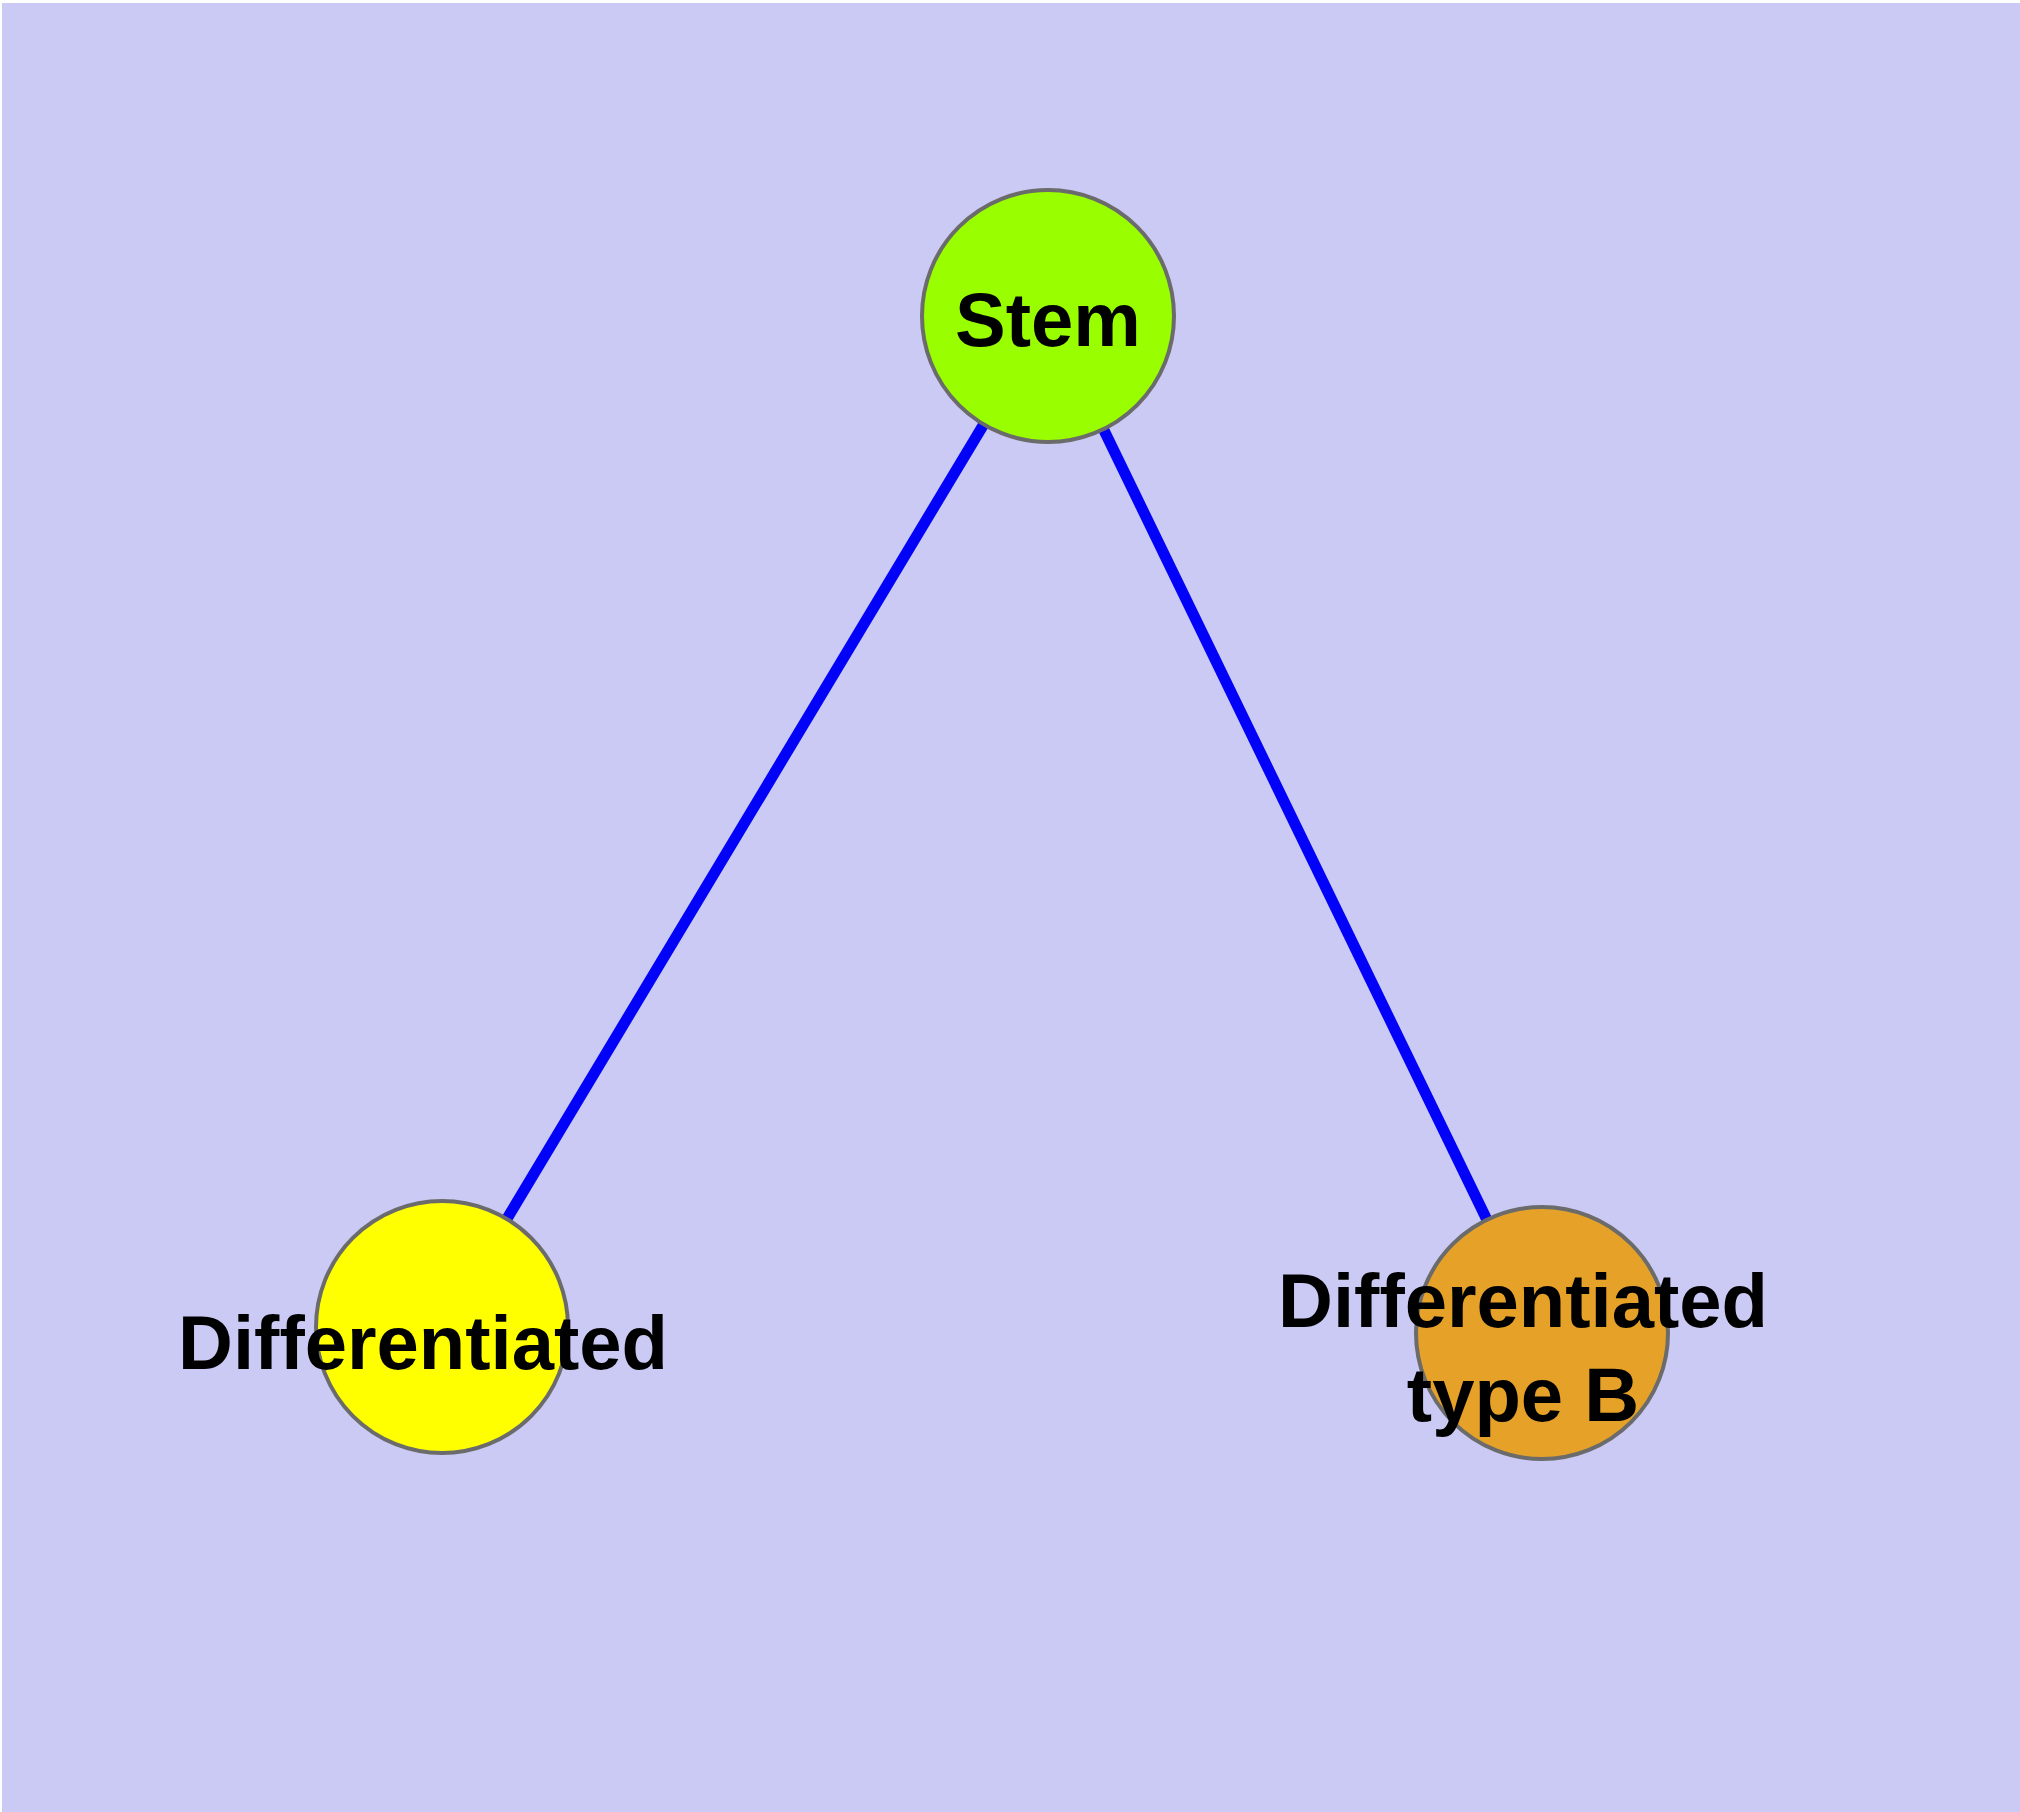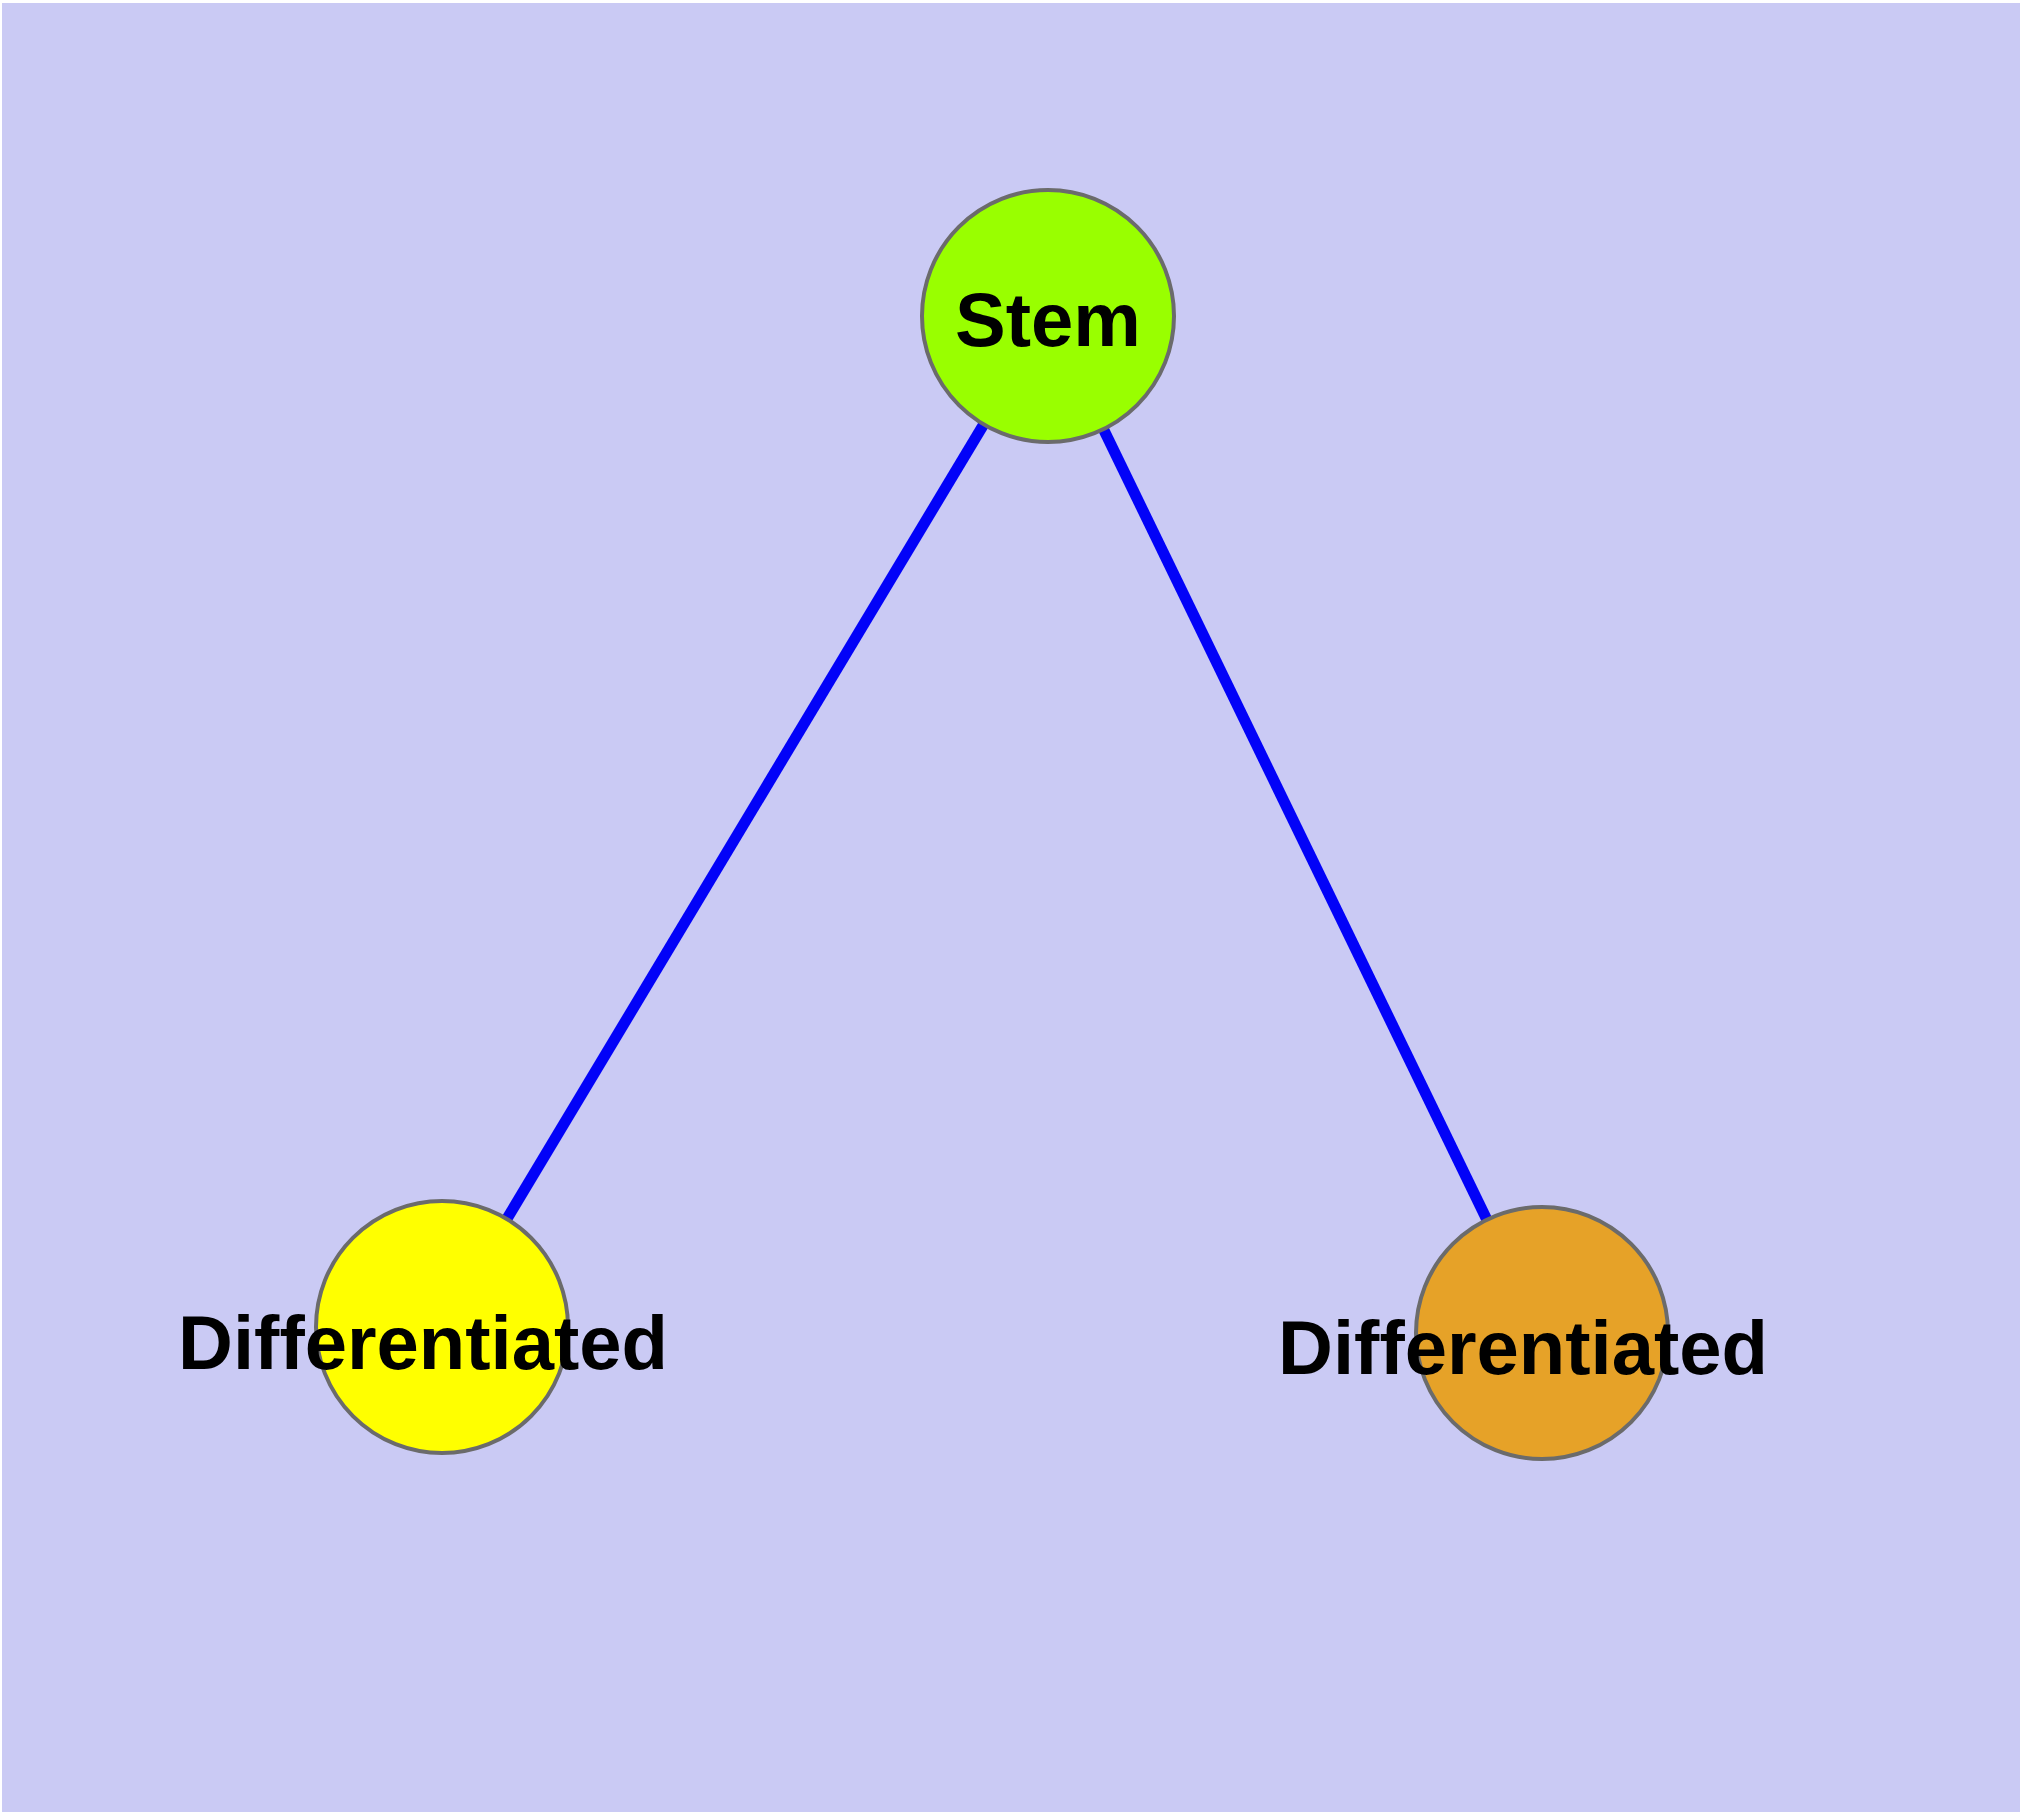--- a/index.html
+++ b/index.html
@@ -71,15 +71,16 @@
     <div class="node-label" style="left: 1048px; top: 320px; color: rgb(0, 0, 0);">
       <div>Stem</div>
     </div>
     <div class="node" style="left: 314px; top: 1199px; width: 256px; height: 256px; background: rgb(255, 255, 0); border-color: rgb(107, 107, 107);"></div>
     <div class="node-label" style="left: 423px; top: 1343px; color: rgb(0, 0, 0);">
       <div>Differentiated</div>
     </div>
     <div class="node" style="left: 1414px; top: 1205px; width: 256px; height: 256px; background: rgb(230, 162, 40); border-color: rgb(107, 107, 107);"></div>
     <div class="node-label" style="left: 1523px; top: 1348px; color: rgb(0, 0, 0);">
       <div>Differentiated</div>
+      <div>type B</div>
     </div>
   </div>
 
 
 </body></html>

